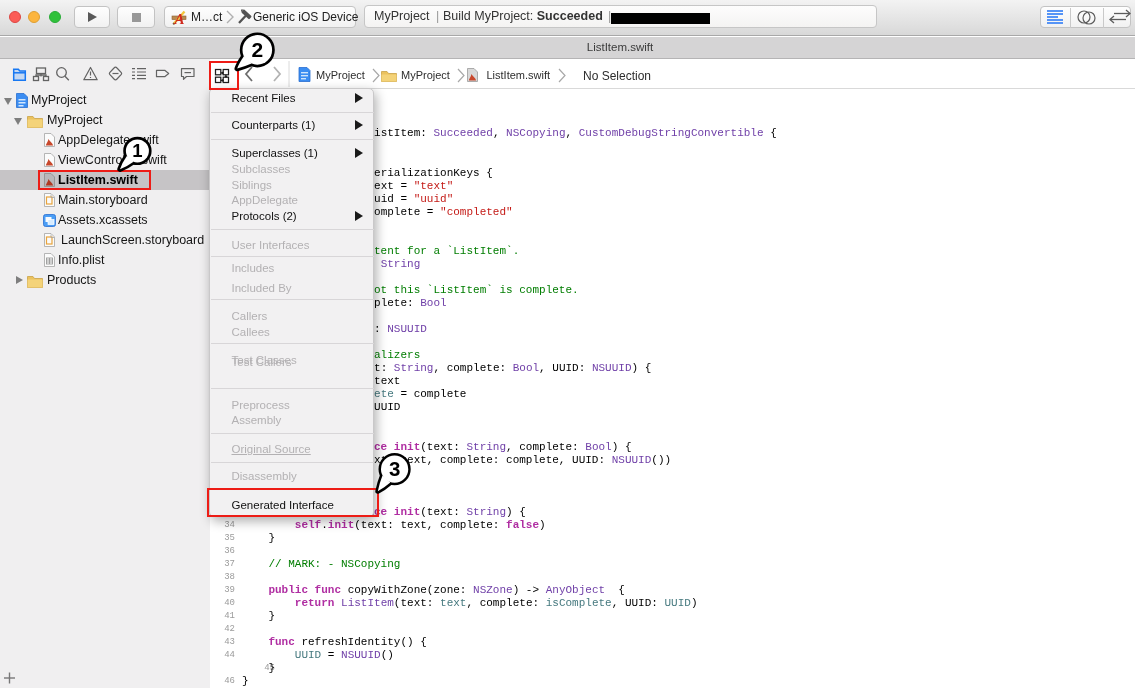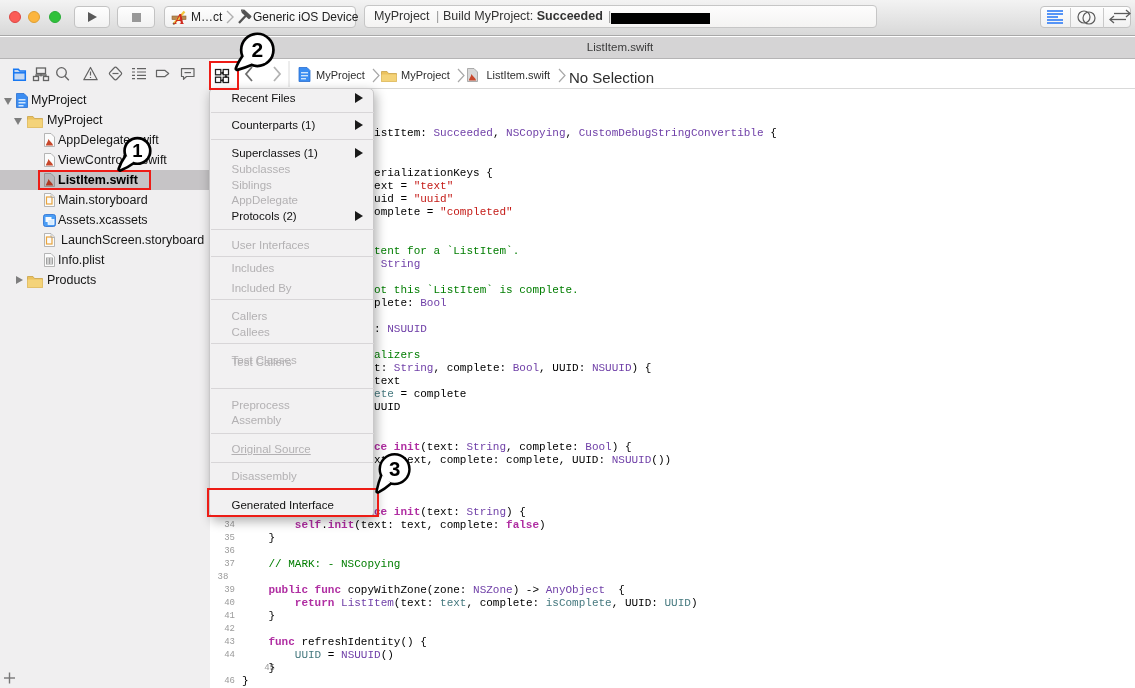--- a/index.html
+++ b/index.html
@@ -202,21 +202,21 @@
       <path d="M2 1 L8 7.5 L2 14" fill="none" stroke="#a8a8a8" stroke-width="1.2"></path>
     </svg>
   <svg width="11" height="14" style="position:absolute;left:467px;top:68px;">
     <path d="M0.5 0.5 h6.5 l3.5 3.5 v9.5 h-10 z" fill="#d8d8d8" stroke="#9a9a9a" stroke-width="0.8"></path>
     <path d="M1.8 12.6 C2.3 10.0 4.0 9.3 4.4 6.0 C5.5 8.3 8.3 9.5 9.2 12.6 Z" fill="#c8482c"></path>
   </svg>
   <span style="position:absolute;left:486.5px;top:69px;font-size:11px;color:#2d2d2d;white-space:nowrap;">ListItem.swift</span>
   <svg width="10" height="15" style="position:absolute;left:557px;top:67.5px;">
       <path d="M2 1 L8 7.5 L2 14" fill="none" stroke="#a8a8a8" stroke-width="1.2"></path>
     </svg>
-  <span style="position:absolute;left:569px;top:69px;font-size:15px;color:#2d2d2d;white-space:nowrap;">No Selection</span>
+  <span style="position:absolute;left:583px;top:69px;font-size:12px;color:#2d2d2d;white-space:nowrap;">No Selection</span>
 </div>
 
 <div id="sidebar" class="abs"></div>
 <div id="selrow"></div>
 <div class="srow" style="top:90px;">
   <svg width="10" height="10" style="position:absolute;left:3px;top:6px;">
       <path d="M1 2 h8 l-4 7 z" fill="#7e7e7e"></path>
     </svg>
   <svg width="12" height="15" style="position:absolute;left:16px;top:3px;">
     <path d="M0.5 0.5 h7.5 l3.5 3.5 v10.5 h-11 z" fill="#3b8df2" stroke="#2a6fd0" stroke-width="0.8"></path>
@@ -369,21 +369,21 @@
 <div class="ln" style="top:492.75px;">32</div>
 <div class="ln" style="top:505.80px;">33</div>
 <div class="cl" style="top:505.80px;">    <span class="k">public convenience init</span>(text: <span class="t">String</span>) {</div>
 <div class="ln" style="top:518.85px;">34</div>
 <div class="cl" style="top:518.85px;">        <span class="k">self</span>.<span class="k">init</span>(text: text, complete: <span class="k">false</span>)</div>
 <div class="ln" style="top:531.90px;">35</div>
 <div class="cl" style="top:531.90px;">    }</div>
 <div class="ln" style="top:544.95px;">36</div>
 <div class="ln" style="top:558.00px;">37</div>
 <div class="cl" style="top:558.00px;">    <span class="c">// MARK: - NSCopying</span></div>
-<div class="ln" style="top:571.05px;text-align:center;">38</div>
+<div class="ln" style="top:571.05px;">38</div>
 <div class="ln" style="top:584.10px;">39</div>
 <div class="cl" style="top:584.10px;">    <span class="k">public func</span> copyWithZone(zone: <span class="t">NSZone</span>) -&gt; <span class="t">AnyObject</span>  {</div>
 <div class="ln" style="top:597.15px;">40</div>
 <div class="cl" style="top:597.15px;">        <span class="k">return</span> <span class="t">ListItem</span>(text: <span class="p">text</span>, complete: <span class="p">isComplete</span>, UUID: <span class="p">UUID</span>)</div>
 <div class="ln" style="top:610.20px;">41</div>
 <div class="cl" style="top:610.20px;">    }</div>
 <div class="ln" style="top:623.25px;">42</div>
 <div class="ln" style="top:636.30px;">43</div>
 <div class="cl" style="top:636.30px;">    <span class="k">func</span> refreshIdentity() {</div>
 <div class="ln" style="top:649.35px;">44</div>

